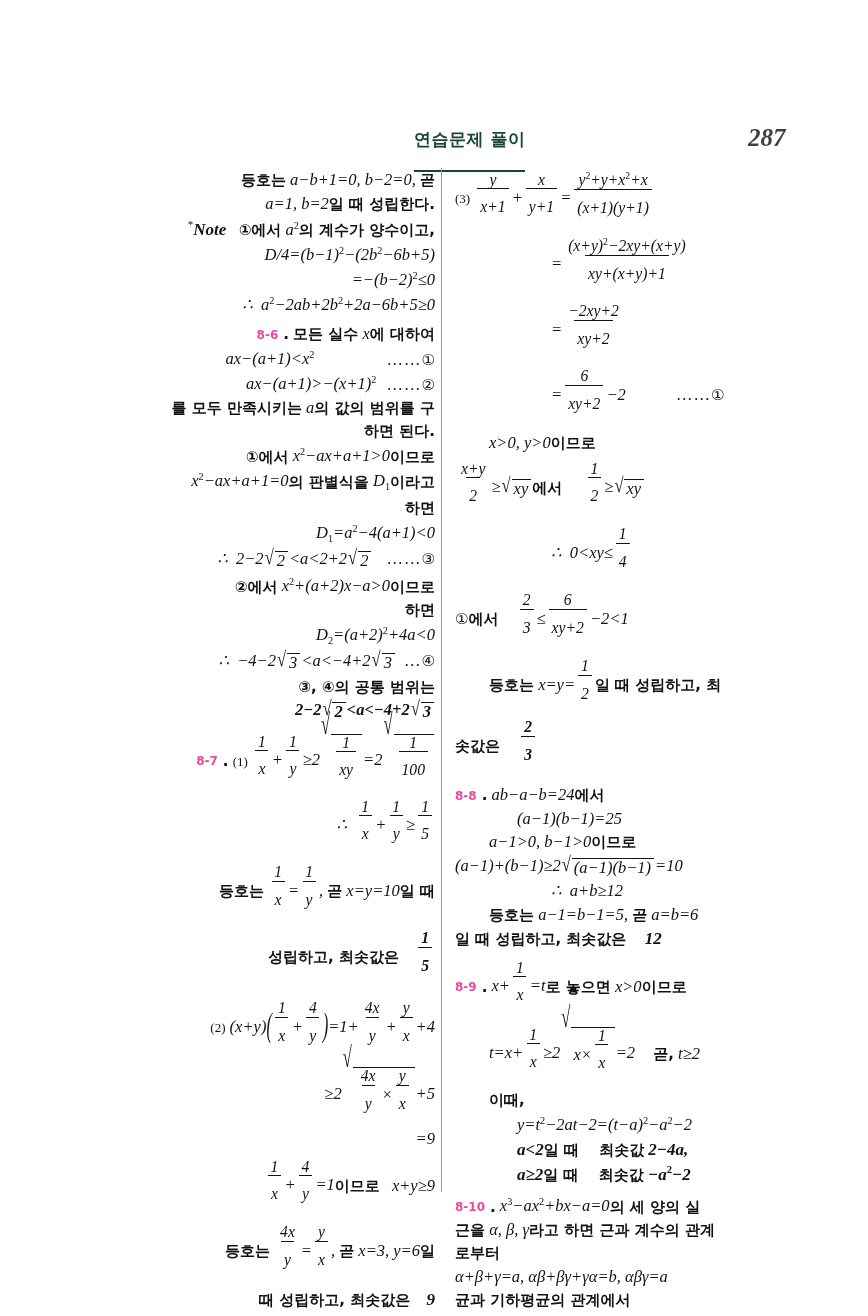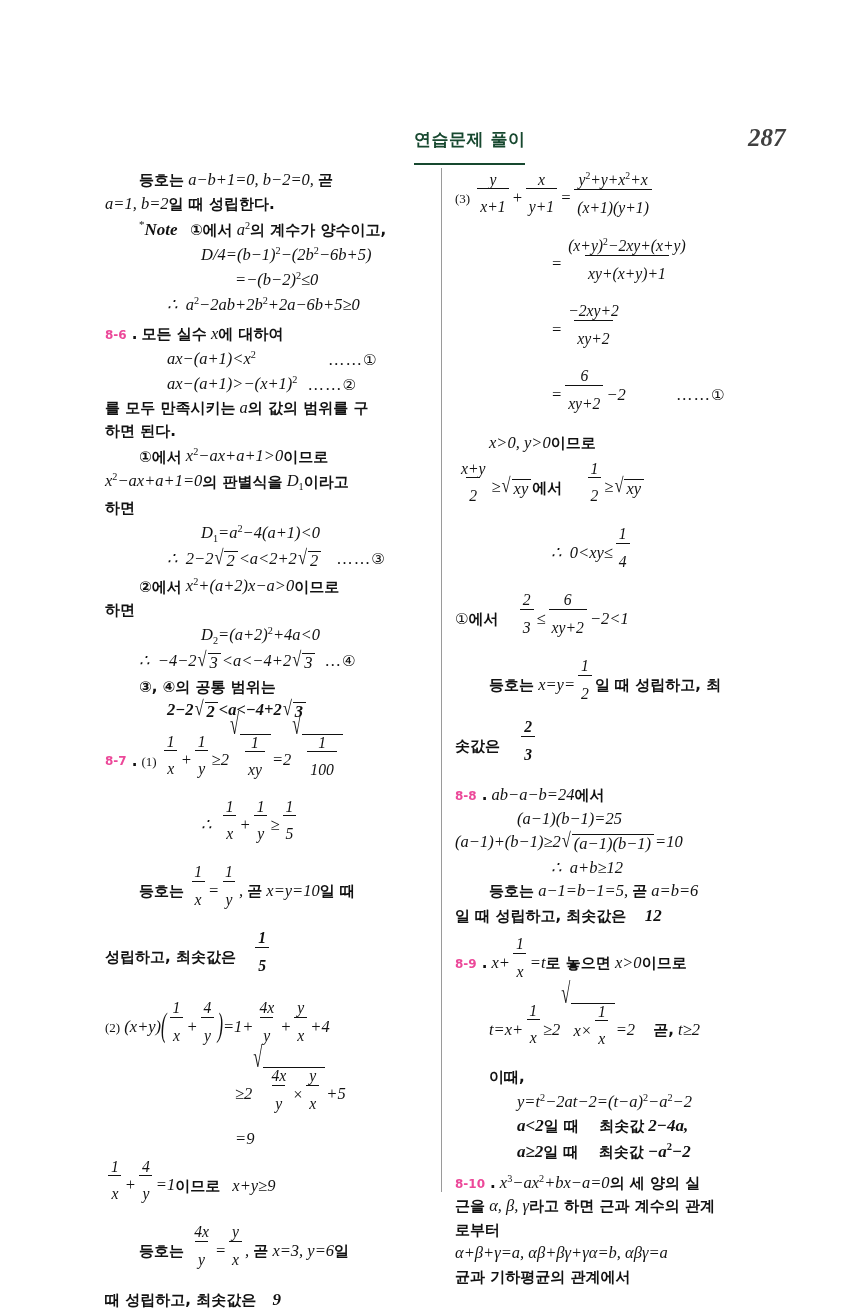--- a/index.html
+++ b/index.html
@@ -16,32 +16,32 @@
   
   .header {
     position:absolute; left:0; right:0; top:128px; height:34px;
   }
   .hdr-title {
     position:absolute; left:414px; top:0px;
     font-family:"DejaVu Sans","Liberation Sans",sans-serif;
     font-size:17px; font-weight:700; color:#17482f;
     letter-spacing:0.5px;
     border-bottom:2px solid #17482f;
-    padding-bottom:12px;
+    padding-bottom:19px;
   }
   .hdr-page {
     position:absolute; left:748px; top:-4px;
     font-family:"Liberation Serif","DejaVu Serif",serif;
     font-size:25px; font-weight:700; font-style:italic;
     color:#404040;
   }
 
   
   .col { position:absolute; top:172px; width:330px; }
-  .col-left  { left:105px; }
+  .col-left  { left:105px;text-align:right; }
   .col-right { left:455px; }
   .divider {
     position:absolute; left:441px; top:168px; width:1px; height:1024px;
     background:#9a9a9a;
   }
 
   
   .ln {
     font-size:16.5px;
     line-height:1.0;
@@ -413,20 +413,23 @@
     </div>
 
     <div class="gap">
       <div class="ln">
         <span class="prob">8-8</span><span class="kk">.</span>
         <span class="mi"><i>ab</i>−<i>a</i>−<i>b</i>=24</span><span class="kk">에서</span>
       </div>
       <div class="ln ind2">
         <span class="mi">(<i>a</i>−1)(<i>b</i>−1)=25</span>
       </div>
+      <div class="ln ind1">
+        <span class="mi"><i>a</i>−1&gt;0, <i>b</i>−1&gt;0</span><span class="kk">이므로</span>
+      </div>
       <div class="ln">
         <span class="mi">(<i>a</i>−1)+(<i>b</i>−1)≥2<span class="rad">
               <span class="sign">√</span>
               <span class="bar">(<i>a</i>−1)(<i>b</i>−1)</span>
             </span>=10</span>
       </div>
       <div class="ln ind3">
         <span class="mi">∴&nbsp; <i>a</i>+<i>b</i>≥12</span>
       </div>
       <div class="ln ind1">

